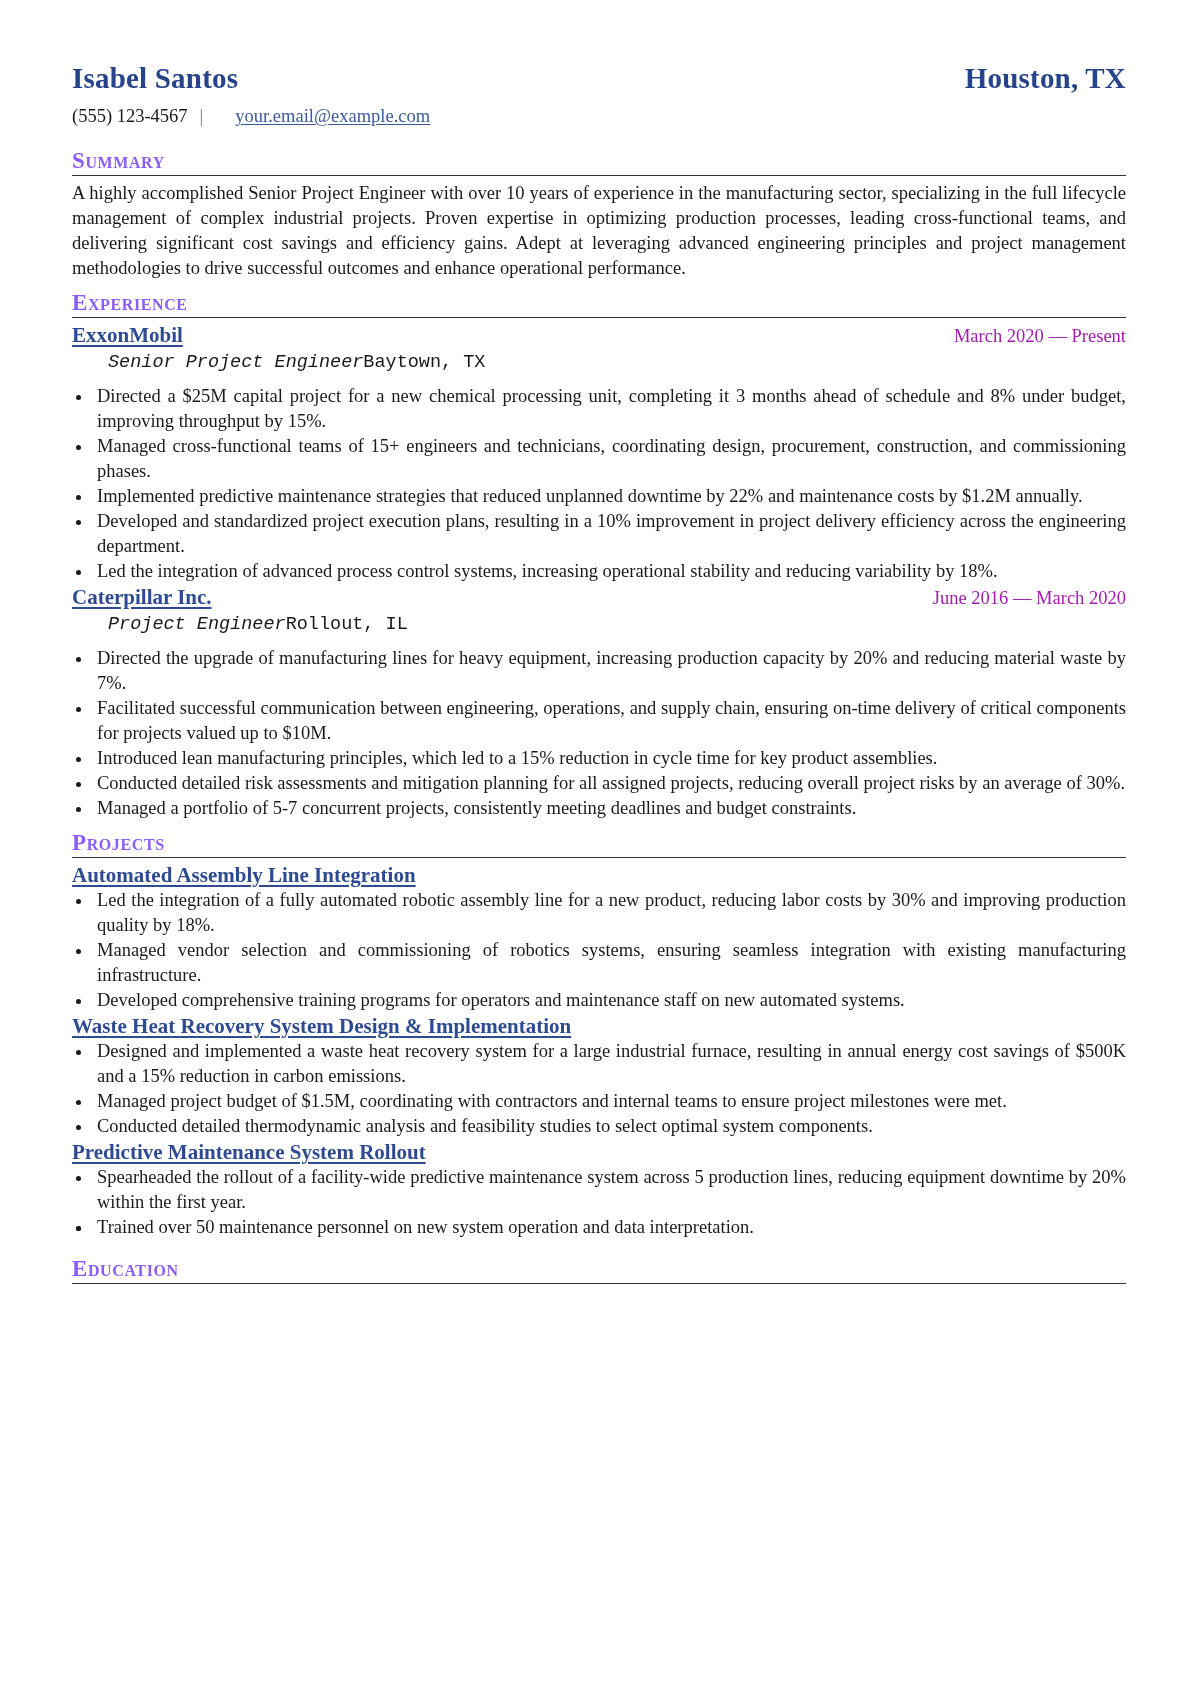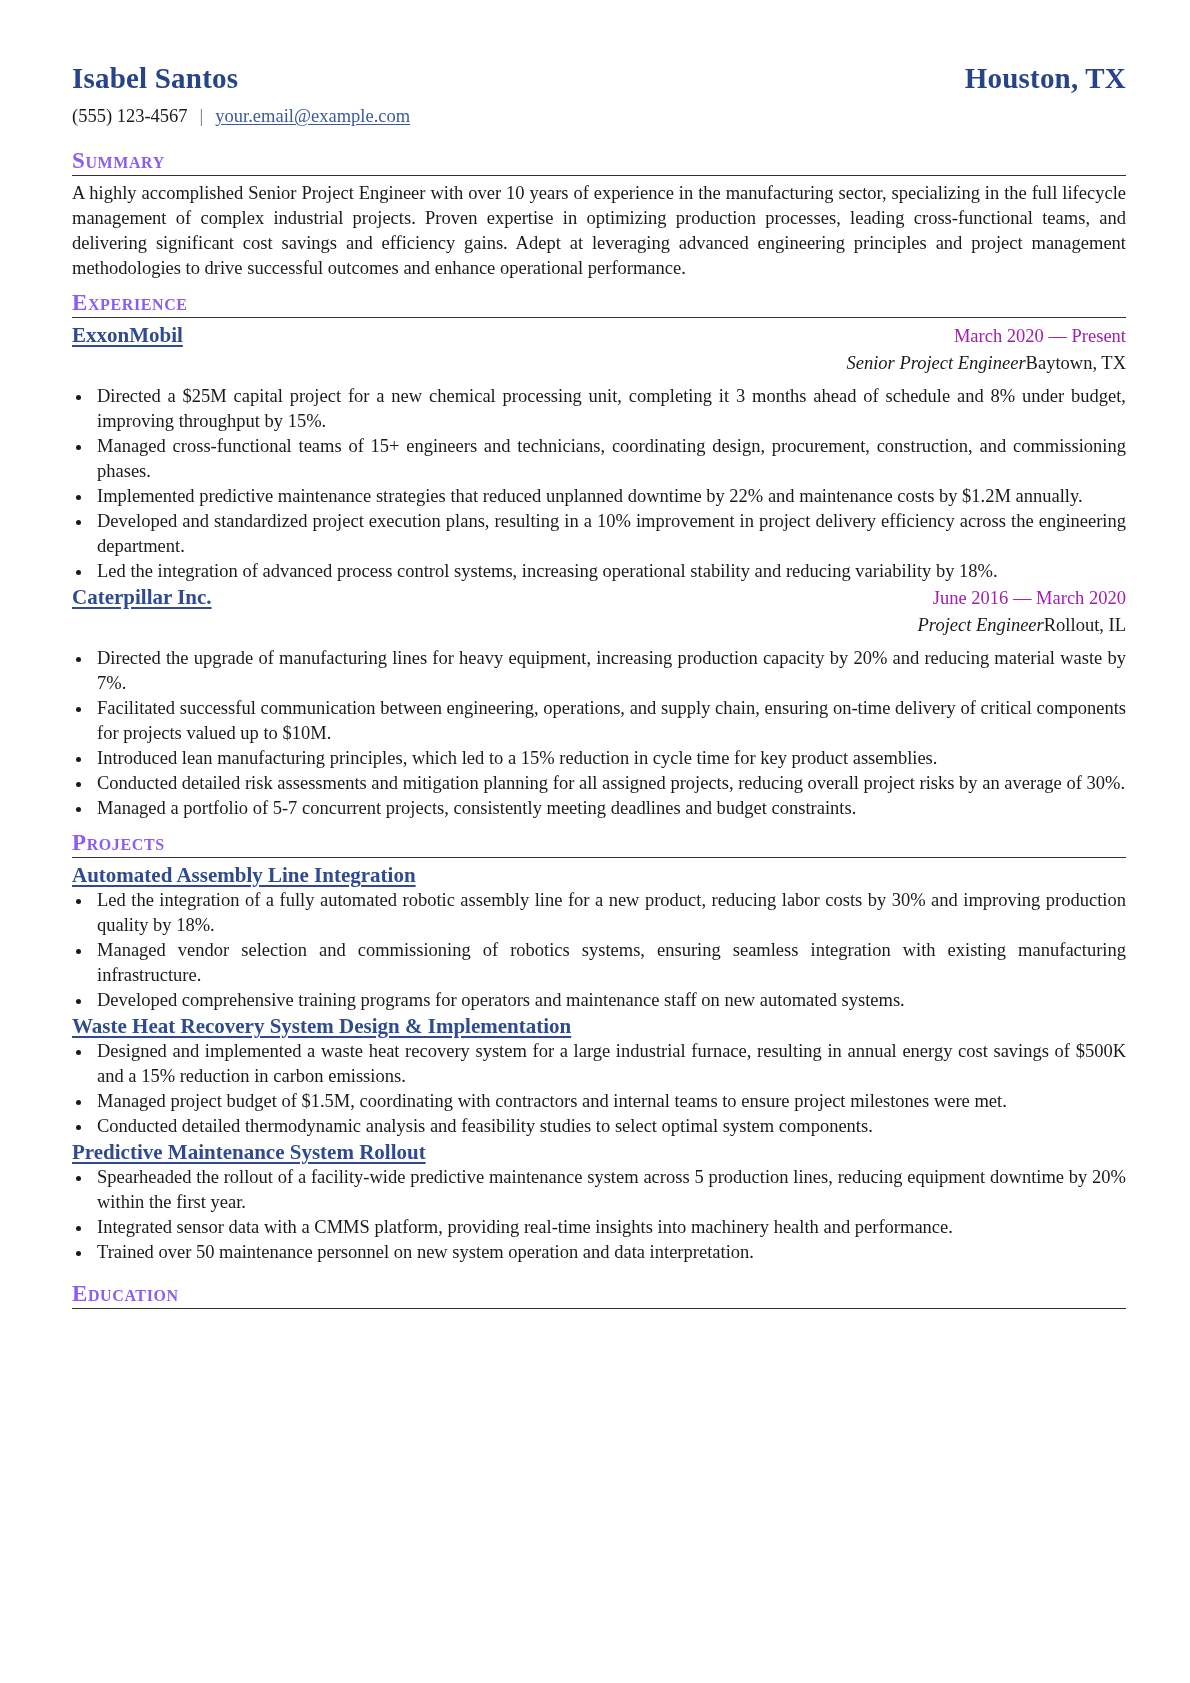--- a/index.html
+++ b/index.html
@@ -45,20 +45,21 @@
     .contact-sep {
       color: #777;
       margin: 0 12px;
     }
     .link {
       color: #3b5a9c;
       text-decoration: underline;
       text-decoration-color: #3b5a9c;
       text-underline-offset: 2px;
       cursor: pointer;
+      margin-left: 20px;
     }
     .section-title {
       font-family: "Liberation Serif", serif;
       font-weight: bold;
       color: #8b5cf6;
       font-size: 23px;
       font-variant: small-caps;
       letter-spacing: 0.6px;
       border-bottom: 1.4px solid #333;
       line-height: 26px;
@@ -86,25 +87,26 @@
       font-size: 21px;
       color: #2e4b92;
       text-decoration: underline;
       text-underline-offset: 3px;
       cursor: pointer;
     }
     .dates { color: #a21caf; }
     .role { font-style: italic; }
     .entry-sub {
       display: flex;
-      justify-content: flex-end;
-      font-family: Liberation Serif, serif;
+      justify-content: flex-start;
+      font-family: Liberation Mono, monospace;
       font-size: 18.5px;
       line-height: 26px;
       margin-bottom: 8px;
+      margin-left: 36px;
     }
     ul.bullets {
       list-style: none;
       margin: 0;
       padding: 0;
     }
     ul.bullets li {
       position: relative;
       padding-left: 25px;
       font-family: "Liberation Serif", serif;
@@ -208,20 +210,20 @@
       <li><span class="dot"></span><span>Designed and implemented a waste heat recovery system for a large industrial furnace, resulting in annual energy cost savings of $500K and a 15% reduction in carbon emissions.</span></li>
       <li><span class="dot"></span><span>Managed project budget of $1.5M, coordinating with contractors and internal teams to ensure project milestones were met.</span></li>
       <li><span class="dot"></span><span>Conducted detailed thermodynamic analysis and feasibility studies to select optimal system components.</span></li>
     </ul>
   </div>
 
   <div>
     <span class="project-title">Predictive Maintenance System Rollout</span>
     <ul class="bullets">
       <li><span class="dot"></span><span>Spearheaded the rollout of a facility-wide predictive maintenance system across 5 production lines, reducing equipment downtime by 20% within the first year.</span></li>
-      <li><span class="dot"></span><span>Integrated sensor data with a CMMS platform, providing real-time insights into machinery health and performance.</span></li>
+      <li><span class="dot"></span></li>
       <li><span class="dot"></span><span>Trained over 50 maintenance personnel on new system operation and data interpretation.</span></li>
     </ul>
   </div>
 
   <div class="section-title" style="margin-top:16px;">Education</div>
 
 </div>
 
 </body></html>

